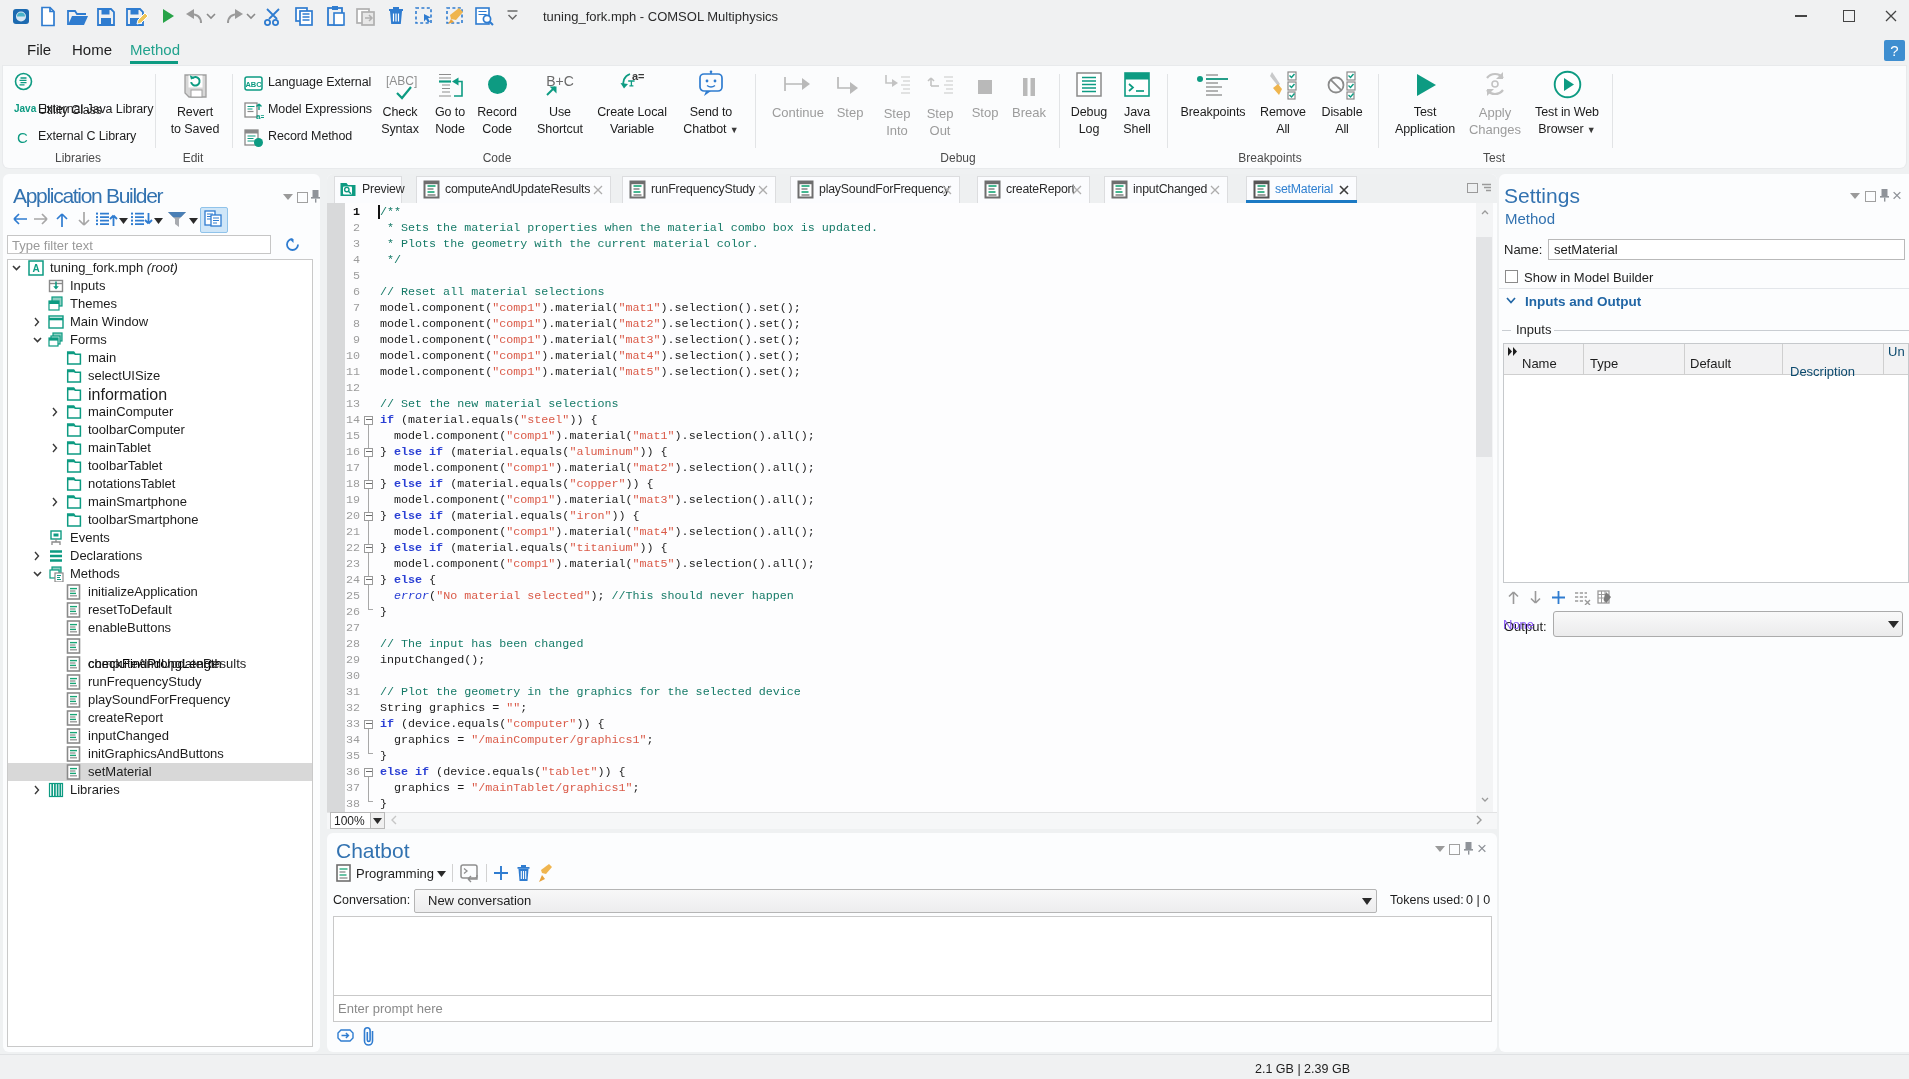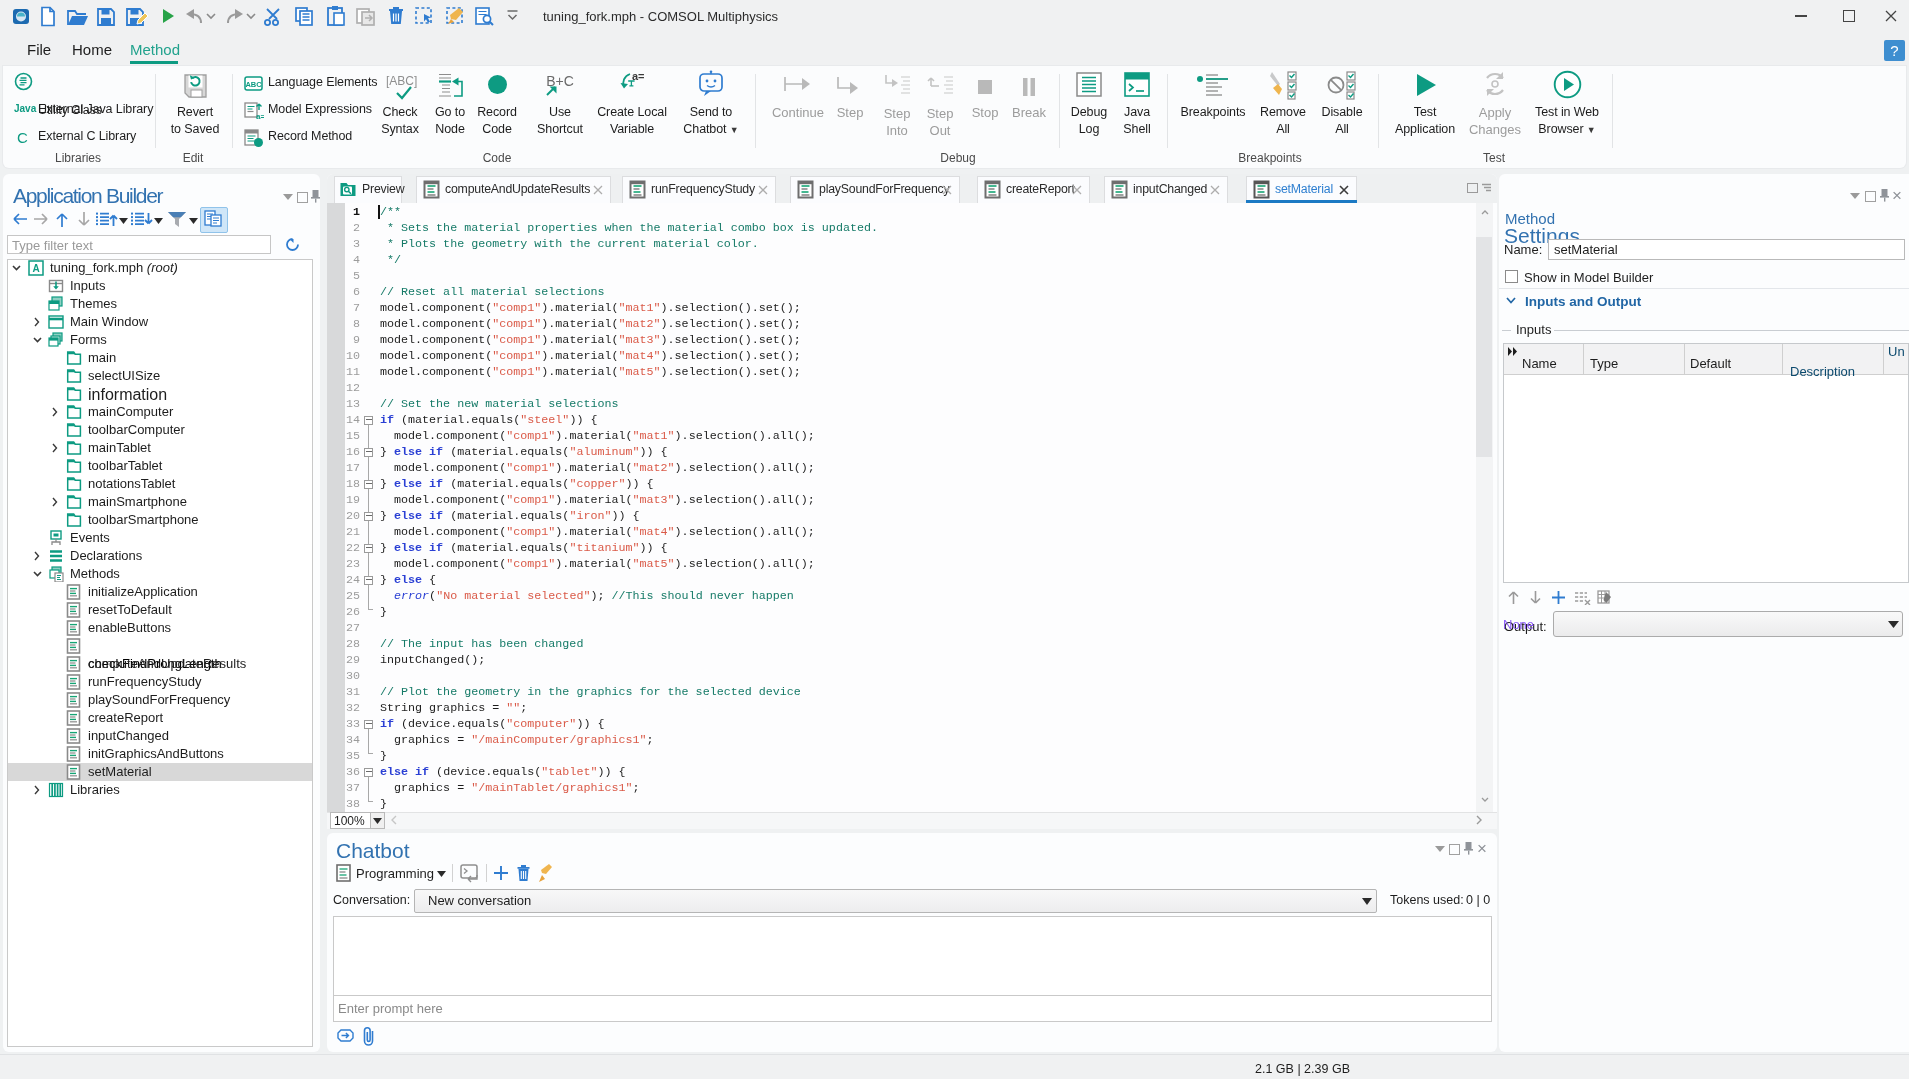--- a/index.html
+++ b/index.html
@@ -154,21 +154,21 @@
       <rect x="8" y="17" width="11" height="7" fill="#fff" stroke="#9f9f9f" stroke-width="1"></rect>
       <path d="M9.3 5.2a4.3 4.3 0 1 1-1.2 3.9" fill="none" stroke="#0d9b82" stroke-width="2"></path>
       <path d="M6.8 2.2l1.2 4.4 4.2-1.8z" fill="#0d9b82"></path>
     </svg>
 <div class="abs rlabel" style="left:150px;top:104px;width:90px;text-align:center;line-height:17px;">Revert<br>to Saved</div>
 
 <svg class="abs" style="left:244px;top:74px" width="19" height="19" viewBox="0 0 19 19">
       <rect x="1" y="3" width="17" height="13" rx="2" fill="#fff" stroke="#0d9b82" stroke-width="1.5"></rect>
       <text x="9.5" y="12.7" font-size="7.5" font-weight="bold" fill="#0d9b82" text-anchor="middle" font-family="Liberation Sans">ABC</text>
     </svg>
-<div class="abs rlabel" style="left:268px;top:75px;">Language Elements</div>
+<div class="abs rlabel" style="left:268px;top:75px;">Language External</div>
 <svg class="abs" style="left:244px;top:101px" width="20" height="20" viewBox="0 0 20 20">
       <rect x="1" y="2" width="12" height="14" fill="#fff" stroke="#8a8a8a" stroke-width="1.3"></rect>
       <path d="M3.5 5.5h7M3.5 8h5" stroke="#0d9b82" stroke-width="1.2"></path>
       <path d="M3.5 10.5h6" stroke="#8a8a8a" stroke-width="1.2"></path>
       <path d="M15 9V3m0 0l-2.5 2.5M15 3l2.5 2.5" stroke="#0d9b82" stroke-width="1.4" fill="none"></path>
       <text x="12" y="18" font-size="8" font-weight="bold" fill="#0d9b82" font-family="Liberation Sans">a=</text>
     </svg>
 <div class="abs rlabel" style="left:268px;top:102px;">Model Expressions</div>
 <svg class="abs" style="left:244px;top:128px" width="20" height="20" viewBox="0 0 20 20">
       <rect x="1" y="2" width="13" height="15" fill="#fff" stroke="#8a8a8a" stroke-width="1.3"></rect>
@@ -902,21 +902,21 @@
       <path d="M4 1h9l3 3v5l-3 3H4L1 9V4z" fill="none" stroke="#2f7cd0" stroke-width="1.4"></path>
       <path d="M4.5 6.5h7m-2.6-2.6l2.6 2.6-2.6 2.6" fill="none" stroke="#2f7cd0" stroke-width="1.4"></path>
     </svg>
 <svg class="abs" style="left:362px;top:1026px" width="13" height="21" viewBox="0 0 13 21">
       <path d="M10.5 5v10a4 4 0 0 1-8 0V4.5a2.8 2.8 0 0 1 5.6 0V14a1.4 1.4 0 0 1-2.8 0V6" fill="none" stroke="#2f7cd0" stroke-width="1.6"></path>
     </svg>
 </div>
 
 <div class="abs panel" style="left:1499px;top:174px;width:410px;height:878px;border-radius:6px 0 0 6px;"></div>
 <div id="settings">
-<div class="abs" style="left:1504px;top:184px;font-size:21px;color:#3272b0;margin-top:40px;">Settings</div>
+<div class="abs" style="left:1504px;top:184px;font-size:21px;color:#3272b0;">Settings</div>
 <div class="abs" style="left:1505px;top:210px;font-size:15px;color:#3272b0;">Method</div>
 <svg class="abs" style="left:1850px;top:193px" width="10" height="6" viewBox="0 0 10 6">
       <path d="M0 0h10L5 6z" fill="#9a9a9a"></path>
     </svg>
 <div class="abs" style="left:1865px;top:191px;width:9px;height:9px;border:1.4px solid #a0a0a0;"></div>
 <svg class="abs" style="left:1880px;top:189px" width="9" height="13" viewBox="0 0 9 13">
       <rect x="1.5" y="0" width="6" height="8" fill="#8f9399"></rect>
       <rect x="0" y="7" width="9" height="1.6" fill="#8f9399"></rect>
       <rect x="4" y="8.6" width="1.4" height="4" fill="#8f9399"></rect>
     </svg>

